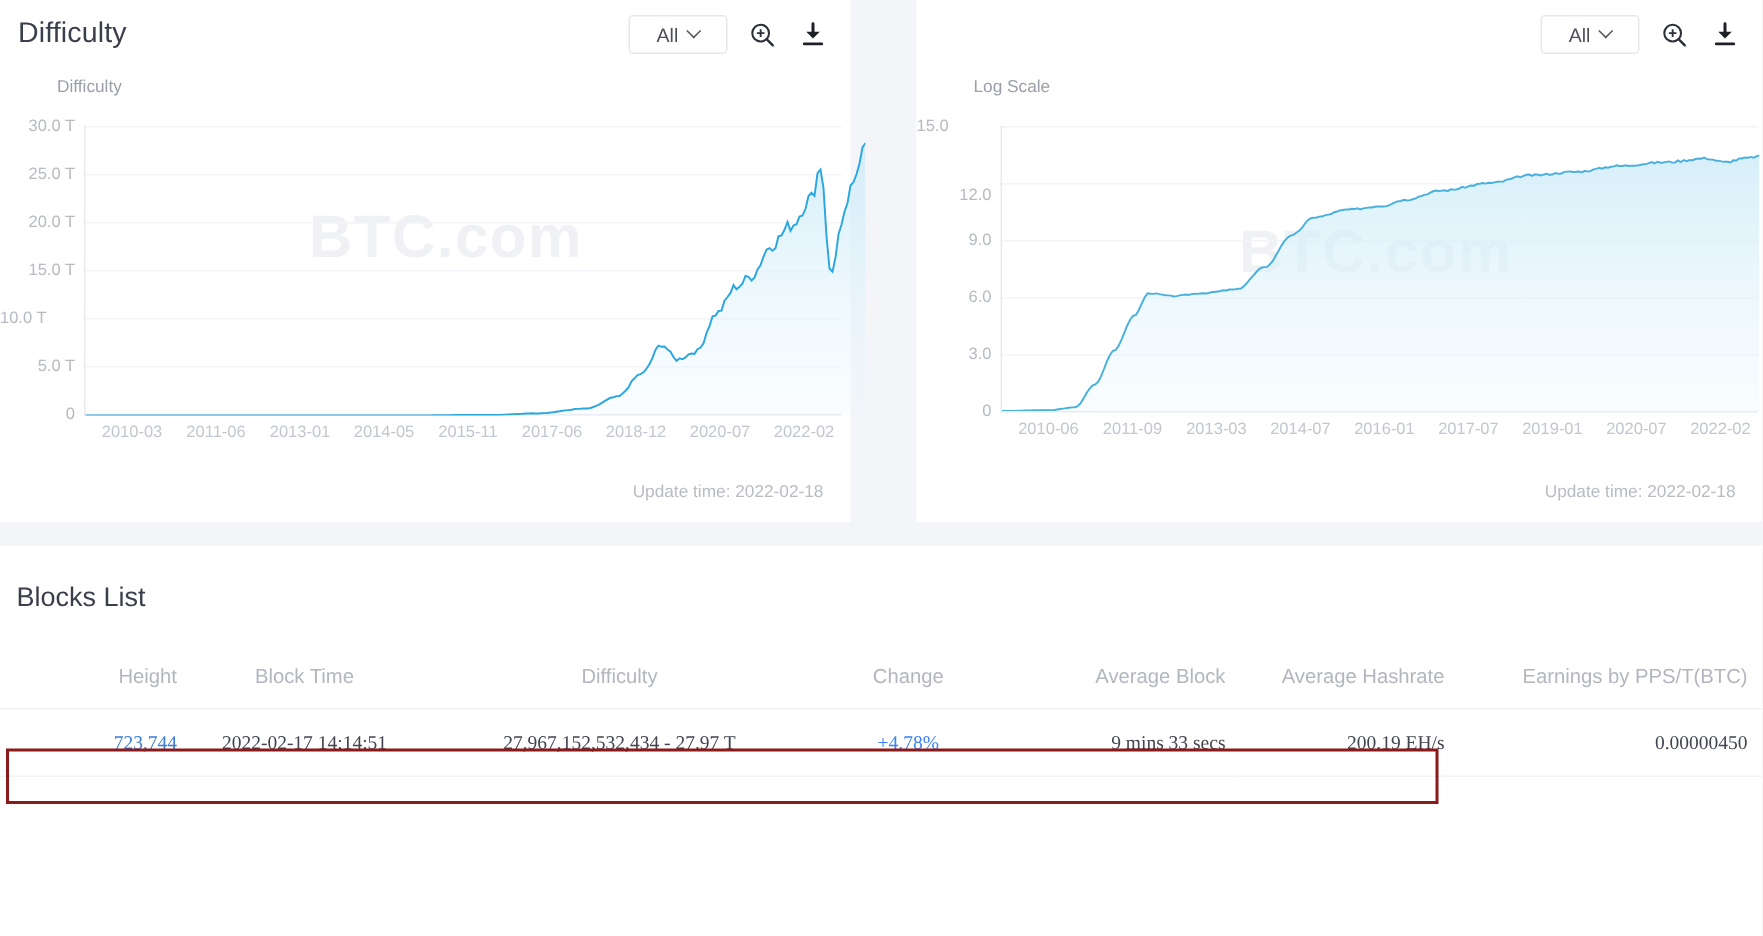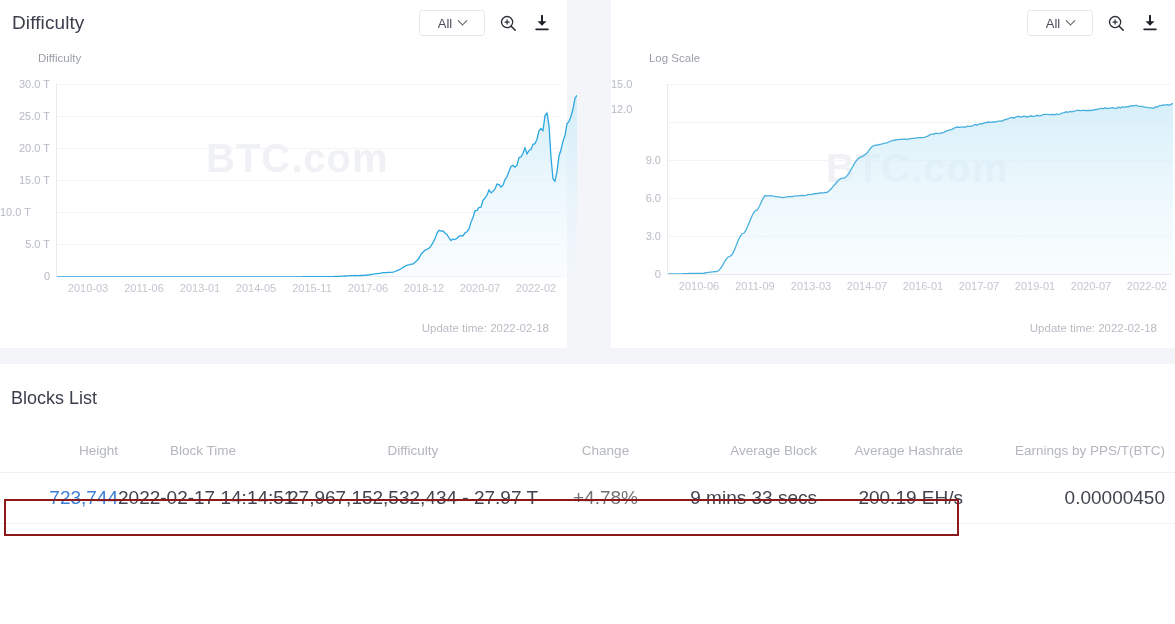--- a/index.html
+++ b/index.html
@@ -79,35 +79,36 @@
   .blocks-title {
     font-size: 18px; color: #3b3f4c; padding: 24px 0 0 11px;
   }
   .tbl { width: 100%; border-collapse: collapse; margin-top: 22px; table-layout: fixed; }
   .tbl th {
     font-size: 13.5px; color: #b3b6be; font-weight: 400;
     padding: 12px 0 14px 0;
     border-bottom: 1px solid #f0f1f4;
   }
   .tbl td {
-    font-size: 19px; color: #41454f;
+    font-size: 13px; color: #41454f;
     padding: 14px 0;
     border-bottom: 1px solid #f2f3f6;
     white-space: nowrap;
+    font-family: Liberation Serif, serif;
   }
   .c-height   { width: 118px; text-align: right;   padding-left: 10px !important; margin-left: 43px; }
   .c-time     { width: 170px; text-align: center; }
   .c-diff     { width: 250px; text-align: center; }
   .c-change   { width: 135px; text-align: center; }
   .c-avgblock { width: 150px; text-align: right;  padding-right: 6px !important; }
   .c-avghash  { width: 150px; text-align: right;  padding-right: 10px !important; }
   .c-earn     { text-align: right; padding-right: 10px !important; }
 
   td.c-height { color: #3a7fd5; cursor: pointer; }
-  td.c-change { color: #737373; }
+  td.c-change { color: #3b82f6; }
 
   .highlight-box {
     position: absolute; left: 4px; top: 135px;
     width: 955px; height: 37px;
     border: 2px solid #8c1a1a;
     pointer-events: none;
     z-index: 5;
   }
   .divider-band { position: absolute; left:0; top: 348px; width: 1175px; height: 16px; background:#f4f5f9; }
 </style>
@@ -221,21 +222,21 @@
 
         <div class="gridline" style="left:56px; top:38px;  width:505px;"></div>
         <div class="gridline" style="left:56px; top:76px;  width:505px;"></div>
         <div class="gridline" style="left:56px; top:114px; width:505px;"></div>
         <div class="gridline" style="left:56px; top:152px; width:505px;"></div>
         <div class="gridline" style="left:56px; top:190px; width:505px;"></div>
         <div class="axisline" style="left:56px; top:228px; width:505px; height:1px; background:#e8eaf0;"></div>
         <div class="axisline" style="left:56px; top:38px; width:1px; height:191px;"></div>
 
         <div class="ylabel" style="left:0; width:50px; top:38px;  text-align:left;">15.0</div>
-        <div class="ylabel" style="left:0; width:50px; top:63px;  ">12.0</div>
+        <div class="ylabel" style="left:0; width:50px; top:84px;  text-align:right;">12.0</div>
         <div class="ylabel" style="left:0; width:50px; top:114px; text-align:right;">9.0</div>
         <div class="ylabel" style="left:0; width:50px; top:152px; text-align:right;">6.0</div>
         <div class="ylabel" style="left:0; width:50px; top:190px; text-align:right;">3.0</div>
         <div class="ylabel" style="left:0; width:50px; top:228px; text-align:right;">0</div>
 
         <svg id="svg-chart-1" width="505" height="190" viewBox="0 0 505 190" preserveAspectRatio="none" style="position:absolute; left:57px; top:38px;">
           <defs>
             <linearGradient id="grad1" x1="0" y1="0" x2="0" y2="1">
               <stop offset="0%" stop-color="#cdebf8" stop-opacity="0.8"></stop>
               <stop offset="100%" stop-color="#eaf7fd" stop-opacity="0.3"></stop>

